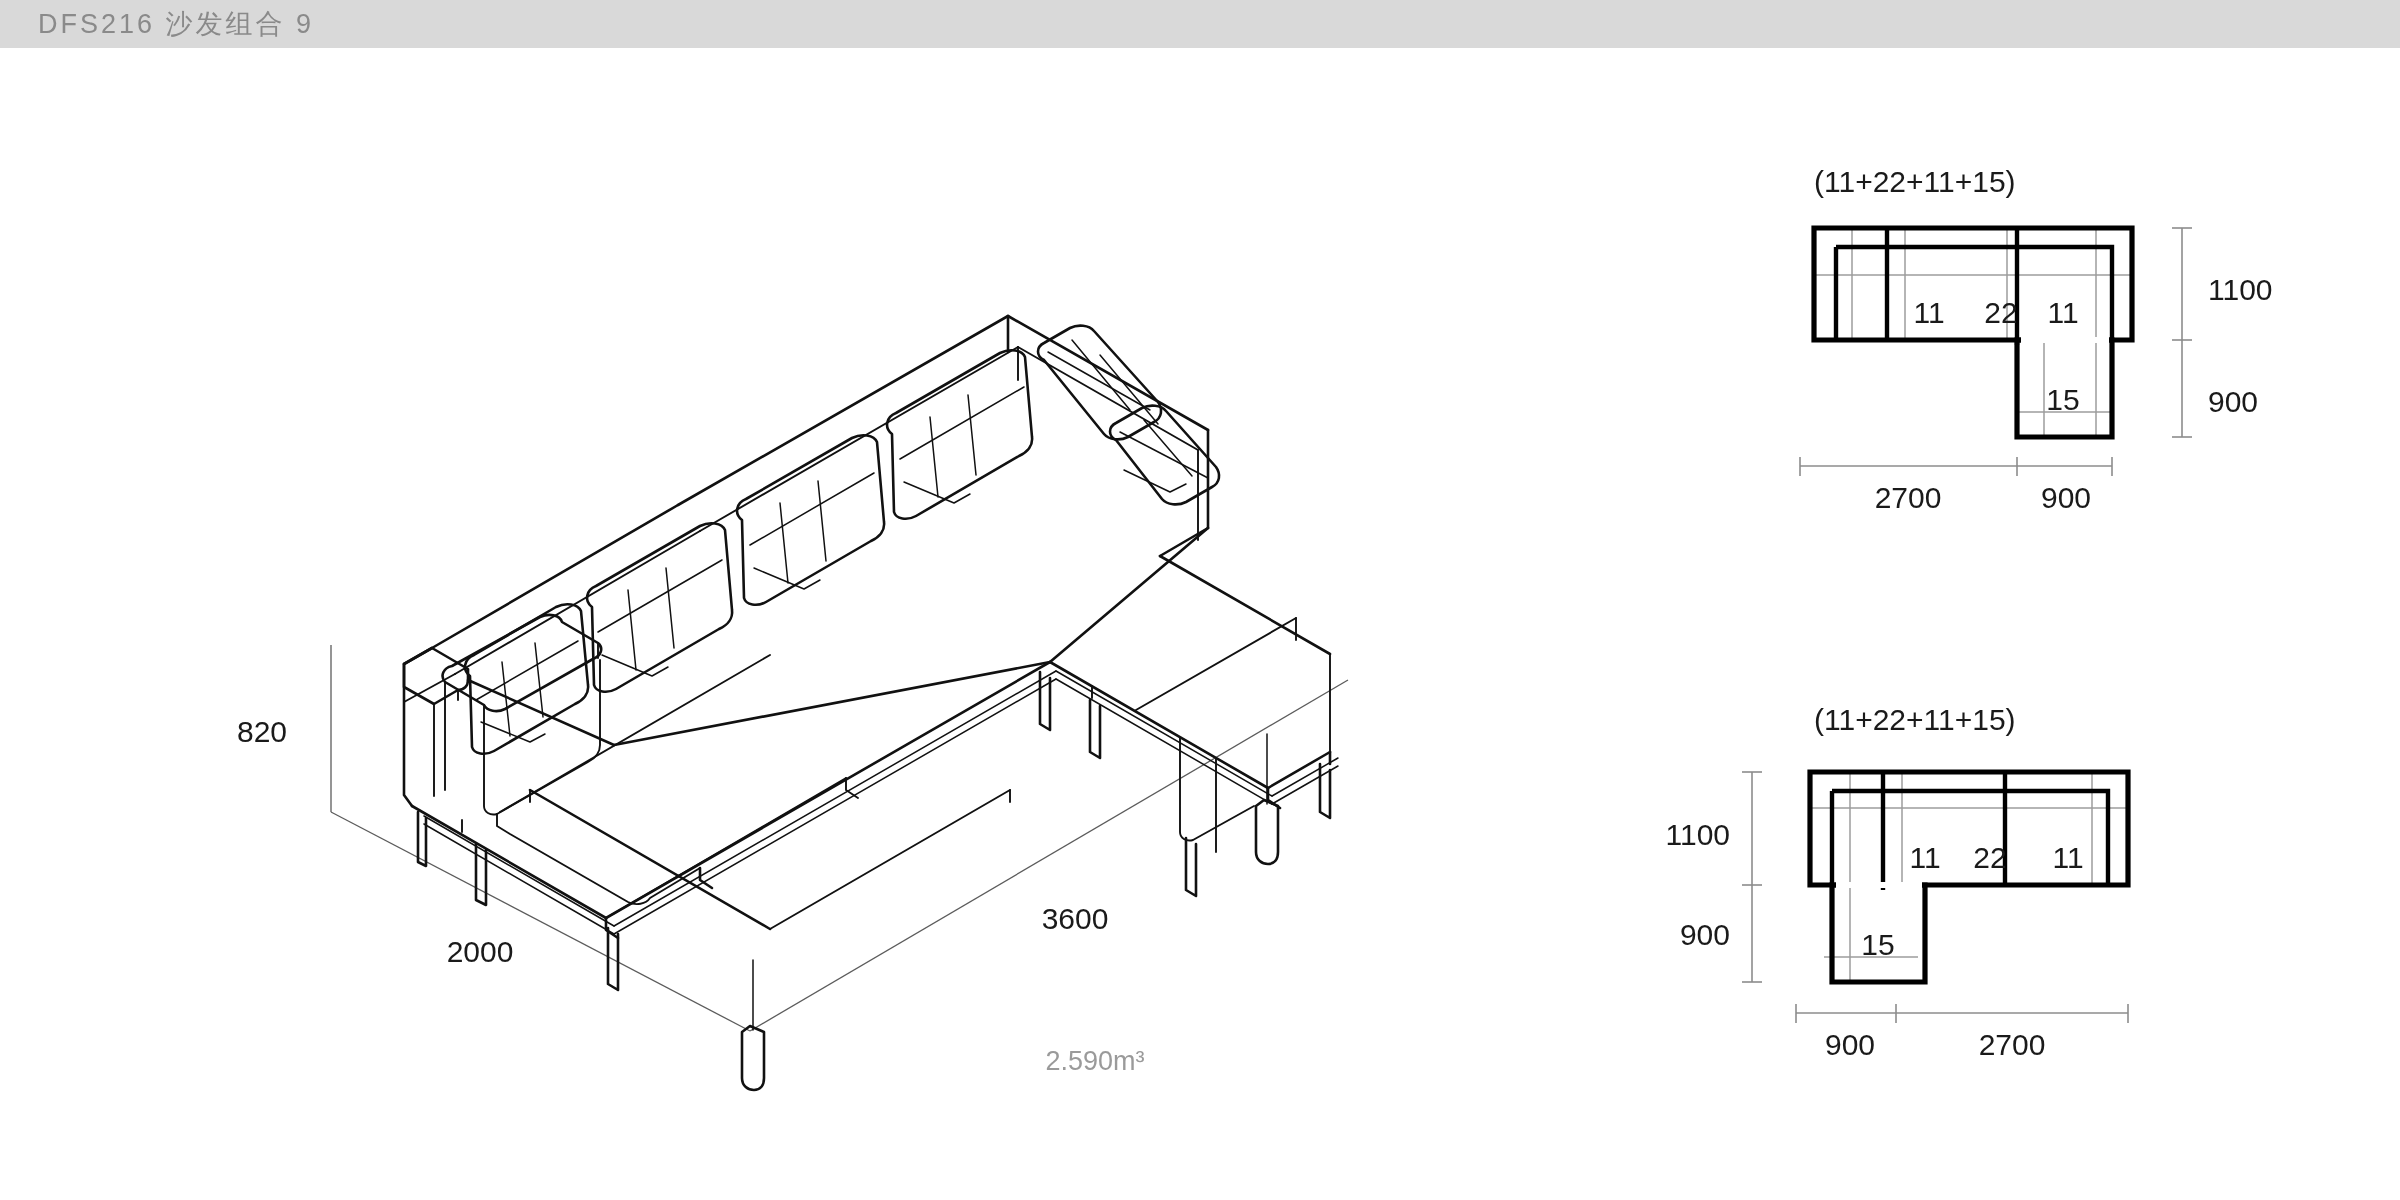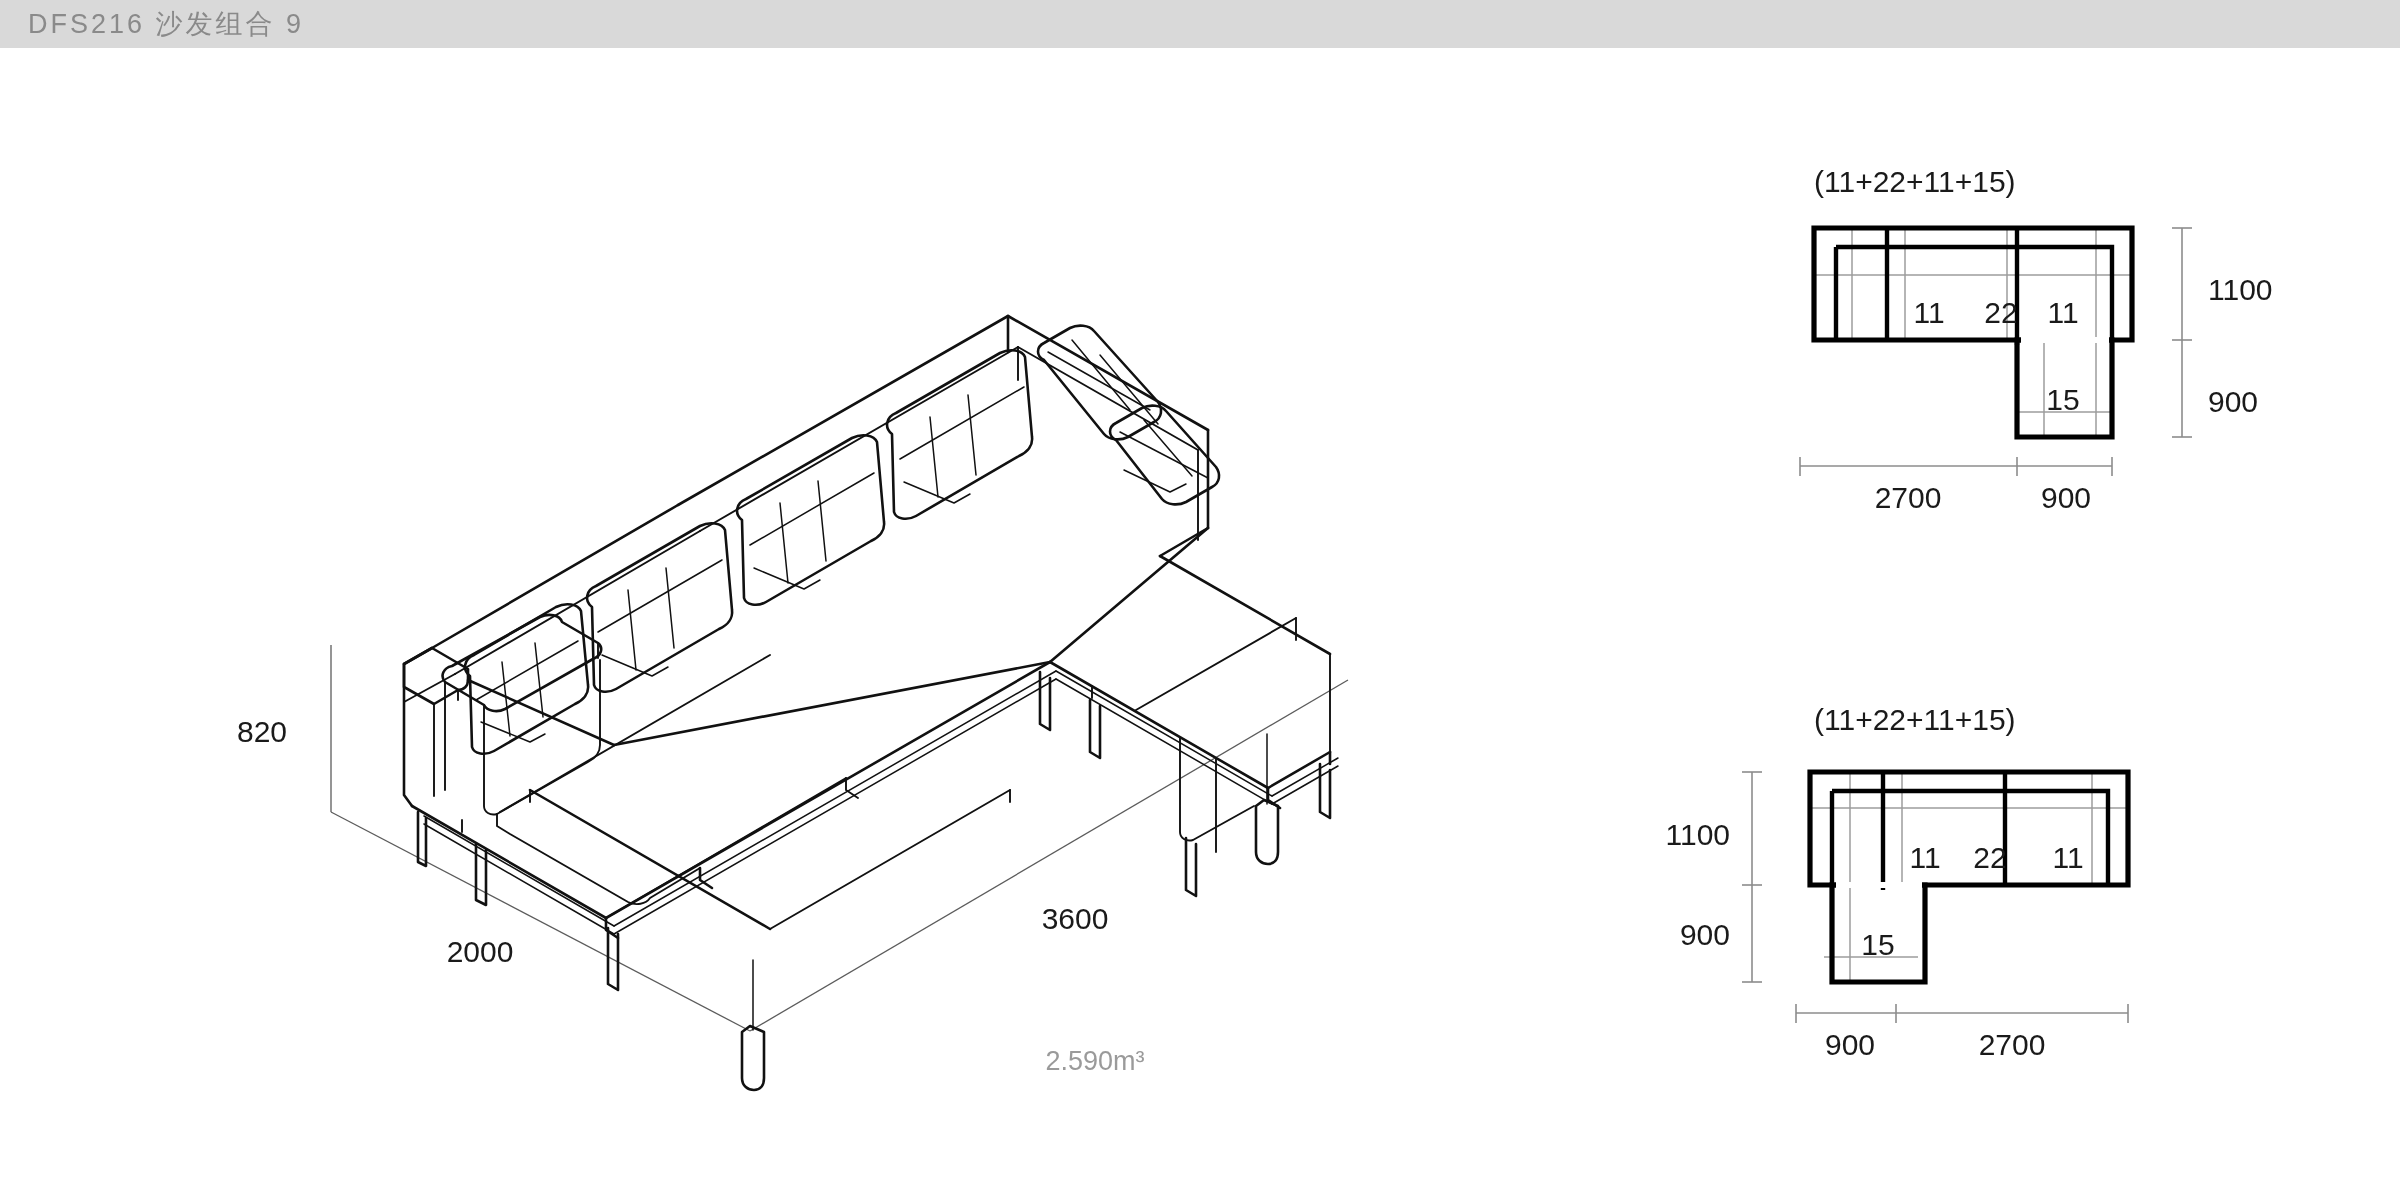--- a/index.html
+++ b/index.html
@@ -1,21 +1,21 @@
 <!DOCTYPE html>
 <html><head>
 <meta charset="utf-8">
 <style>
   html,body{margin:0;padding:0;background:#ffffff;}
   body{width:2400px;height:1200px;position:relative;overflow:hidden;
        font-family:"Liberation Sans","DejaVu Sans",sans-serif;}
 
   #titlebar{position:absolute;left:0;top:0;width:2400px;height:48px;
             background:#d9d9d9;display:flex;align-items:center;}
-  #title-text{margin-left:28px;font-size:27px;letter-spacing:3px;color:#8a8a8a;
+  #title-text{margin-left:38px;font-size:27px;letter-spacing:3px;color:#8a8a8a;
               font-weight:400;white-space:nowrap;}
 
   .stage{position:absolute;left:0;top:0;width:2400px;height:1200px;}
   svg{display:block;overflow:visible;}
 
   .lbl{font-family:"Liberation Sans","DejaVu Sans",sans-serif;fill:#1a1a1a;}
   .lbl-gray{font-family:"Liberation Sans","DejaVu Sans",sans-serif;fill:#9a9a9a;}
 
   
   .ln       {fill:none;stroke:#111111;stroke-width:2.6;stroke-linecap:round;stroke-linejoin:round;}

